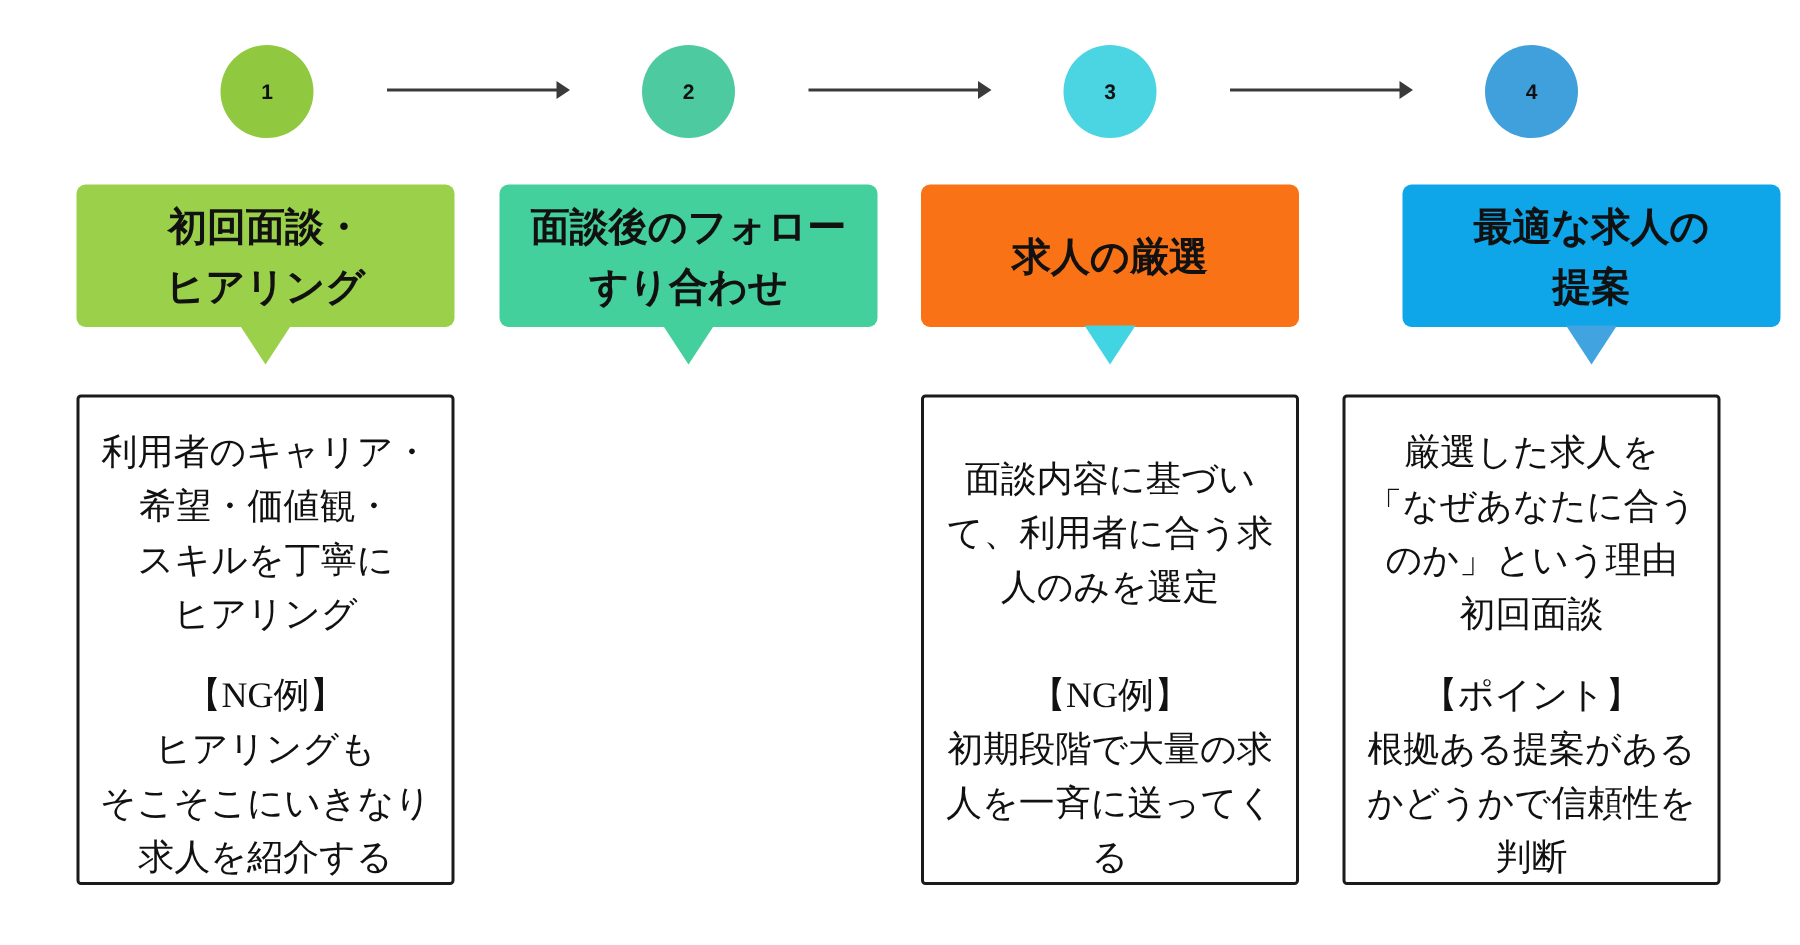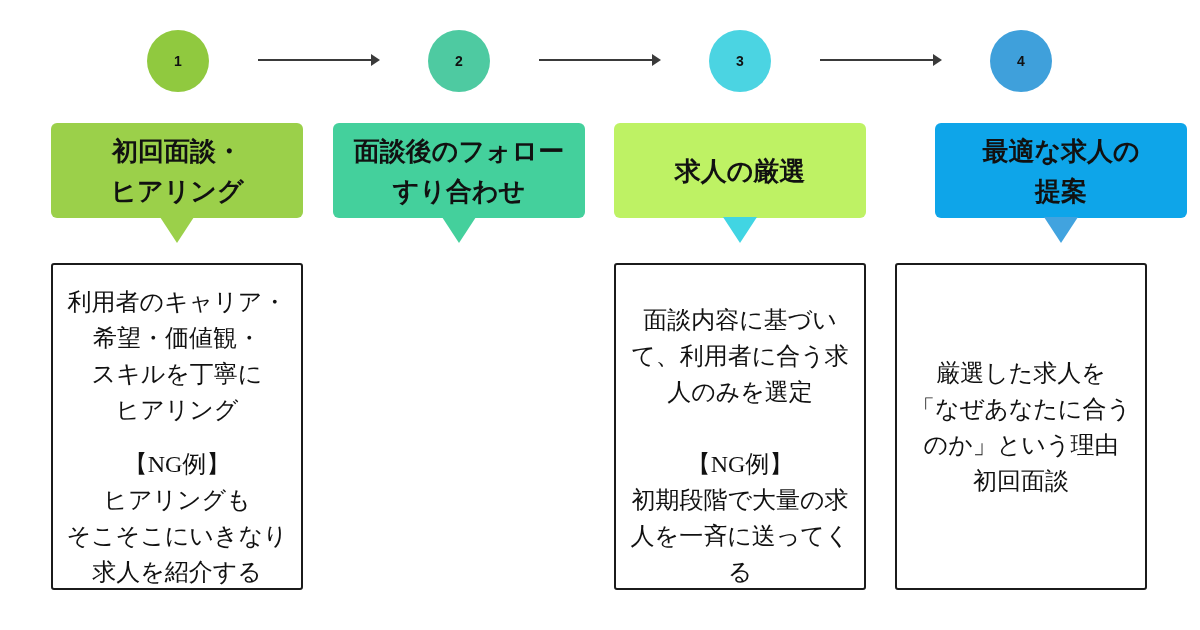--- a/index.html
+++ b/index.html
@@ -84,21 +84,21 @@
   <div class="header c0" style="background-color: rgb(155, 208, 74);">
     <div class="header-text">初回面談・
 ヒアリング</div>
     <div class="tail" style="border-top-color: rgb(155, 208, 74);"></div>
   </div>
   <div class="header c1" style="background-color: rgb(68, 208, 156);">
     <div class="header-text">面談後のフォロー
 すり合わせ</div>
     <div class="tail" style="border-top-color: rgb(68, 208, 156);"></div>
   </div>
-  <div class="header c2" style="background-color: #bef264;">
+  <div class="header c2" style="background-color: #f97316;">
     <div class="header-text">求人の厳選</div>
     <div class="tail" style="border-top-color: rgb(65, 213, 227);"></div>
   </div>
   <div class="header c3" style="background-color: #0ea5e9; margin-left: 40px;">
     <div class="header-text">最適な求人の
 提案</div>
     <div class="tail" style="border-top-color: rgb(65, 163, 223);"></div>
   </div>
 
   <div class="bodybox c0">
@@ -124,15 +124,19 @@
 人を一斉に送ってく
 る</div>
   </div>
   <div class="bodybox c3">
     <div class="para1-wrap">
         <div class="para">厳選した求人を
 「なぜあなたに合う
 のか」という理由
 初回面談</div>
       </div>
+    <div class="para para2">【ポイント】
+根拠ある提案がある
+かどうかで信頼性を
+判断</div>
   </div>
 
 </div>
 
 </body></html>

